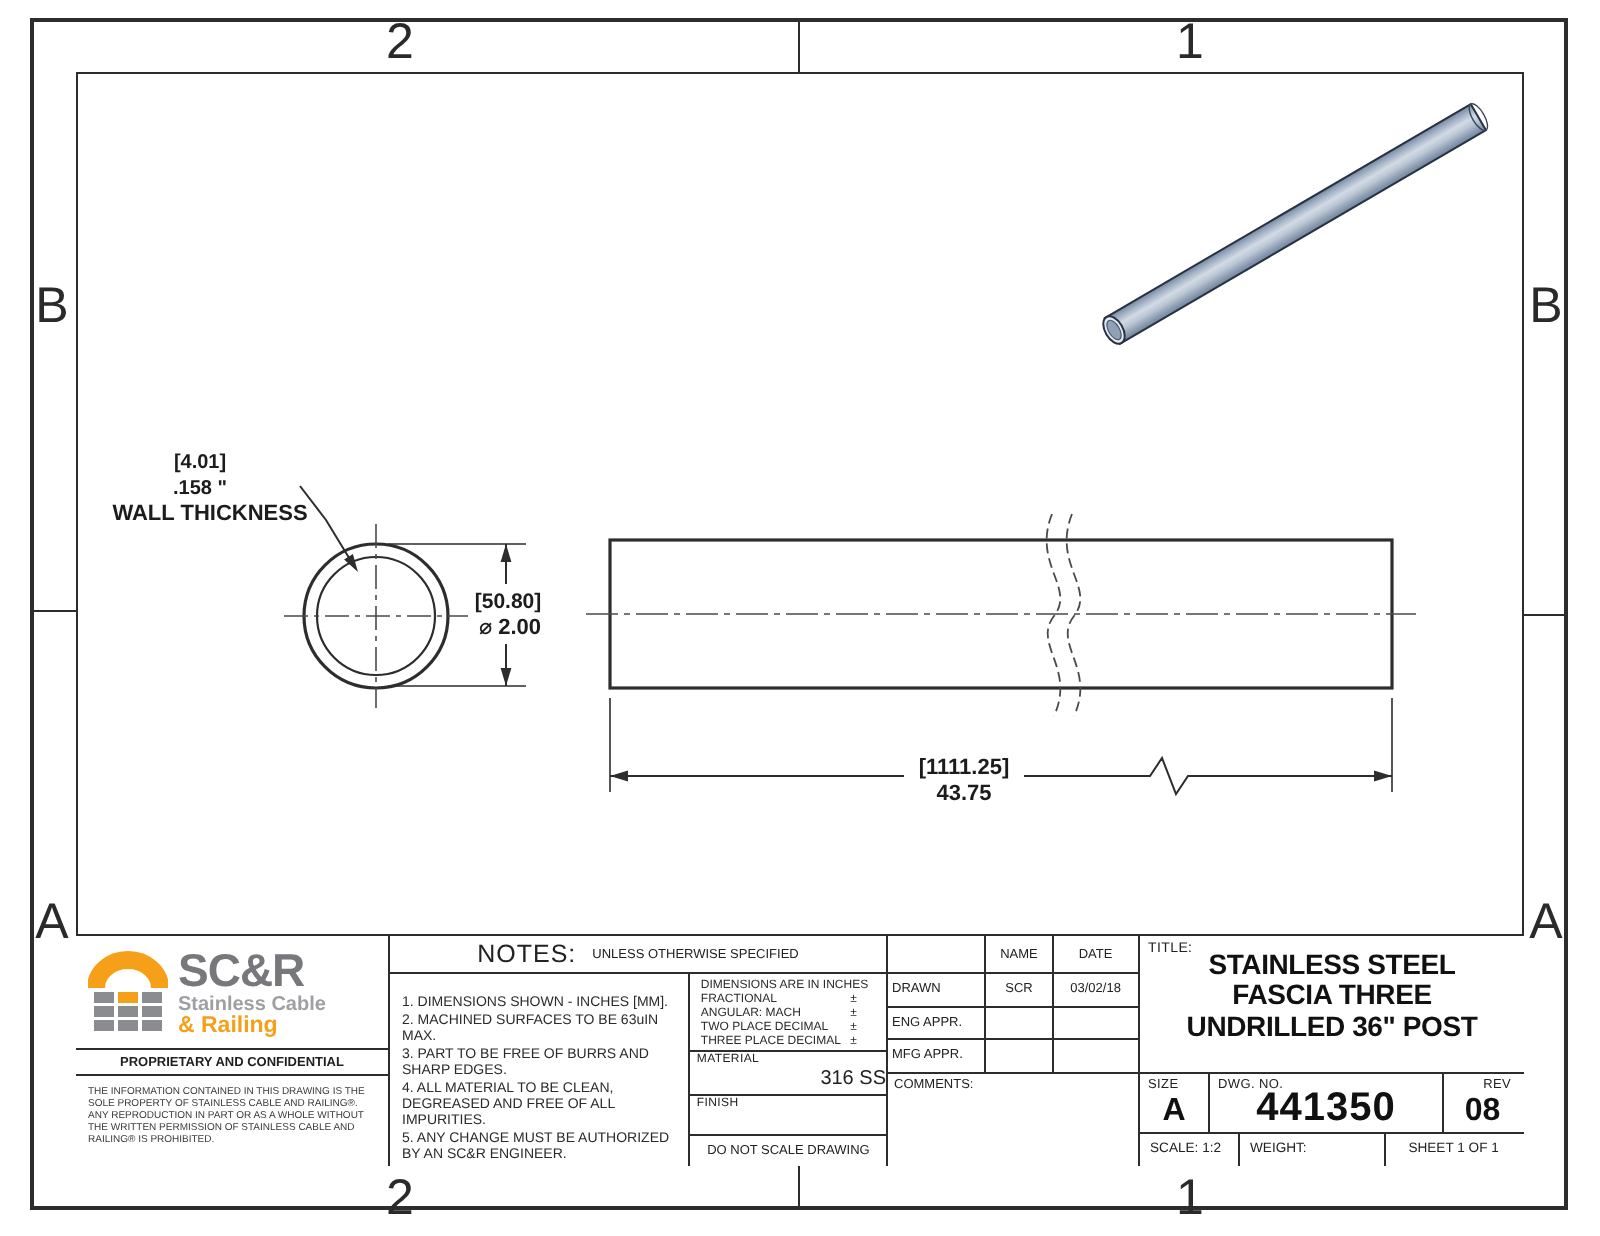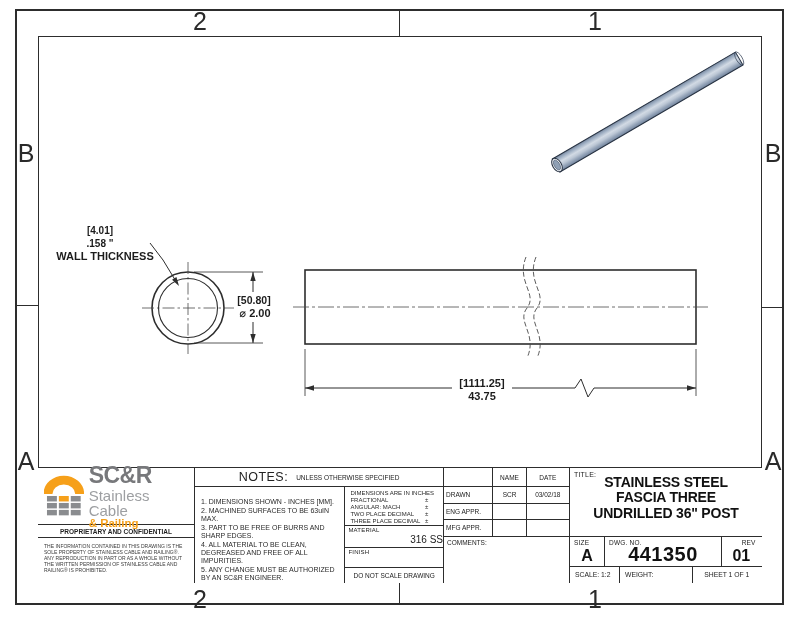--- a/index.html
+++ b/index.html
@@ -15,21 +15,21 @@
 
   
   .blk { position:absolute; border-top:1.2px solid #2d2d2d; background:#fff; }
   .lbl { font-size:6.5px; color:#222; letter-spacing:.2px; }
 
   
   #logo-block { left:38px; top:467px; width:157px; height:116px; border-right:1.2px solid #2d2d2d; }
   .logo-row { height:56px; display:flex; align-items:center; padding:4px 2px 2px 6px; }
   .logo-text { margin-left:5px; line-height:1; }
   .brand-big { font-size:23px; font-weight:700; color:#77787b; letter-spacing:-0.5px; }
-  .brand-sub1 { font-size:15px; color:#9d9fa2; margin-top:1px; }
+  .brand-sub1 { font-size:10px; color:#9d9fa2; margin-top:1px;font-weight:bold; }
   .brand-sub2 { font-size:11.5px; font-weight:700; }
   .conf-band { border-top:1.2px solid #2d2d2d; border-bottom:1.2px solid #2d2d2d; height:14px;
                display:flex; align-items:center; justify-content:center; font-size:6.5px; font-weight:700; }
   .legal { padding:5px 6px; font-size:5px; line-height:6px; color:#3a3a3a; }
 
   
   #notes-block { left:195px; top:467px; width:249px; height:116px; border-right:1.2px solid #2d2d2d; }
   .notes-head { height:19px; border-bottom:1.2px solid #2d2d2d; display:flex; align-items:center; justify-content:center; gap:8px; }
   .notes-head .big { font-size:12.5px; letter-spacing:.5px; color:#222; }
   .notes-head .small { font-size:6.5px; color:#222; }
@@ -264,21 +264,21 @@
       <div class="size-cell">
         <div class="cell-lab lbl">SIZE</div>
         <div class="size-big">A</div>
       </div>
       <div class="dwg-cell">
         <div class="cell-lab lbl">DWG.  NO.</div>
         <div class="dwg-big">441350</div>
       </div>
       <div class="rev-cell">
         <div class="cell-lab lbl right">REV</div>
-        <div class="size-big">01</div>
+        <div class="size-big">08</div>
       </div>
     </div>
     <div class="foot-row">
       <div class="fc1">SCALE: 1:2</div>
       <div class="fc2">WEIGHT:</div>
       <div class="fc3">SHEET 1 OF 1</div>
     </div>
   </div>
 
 </div>

